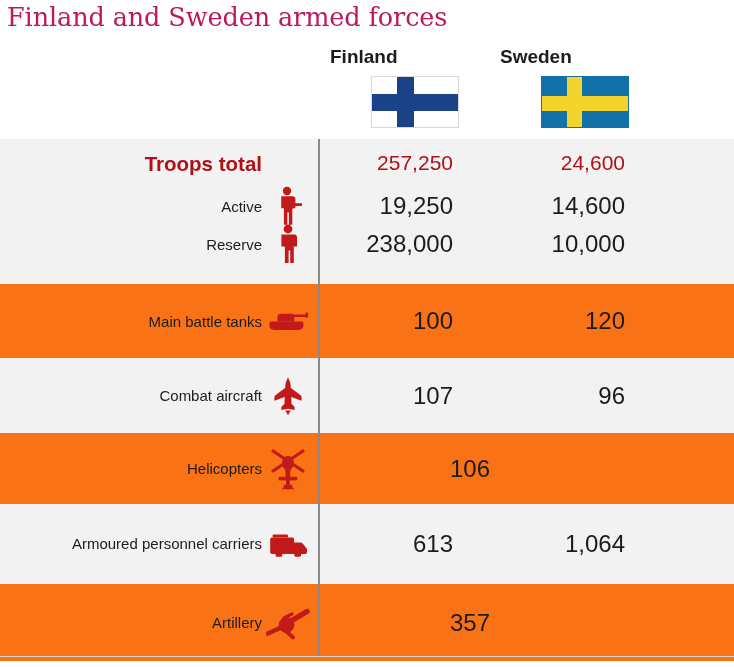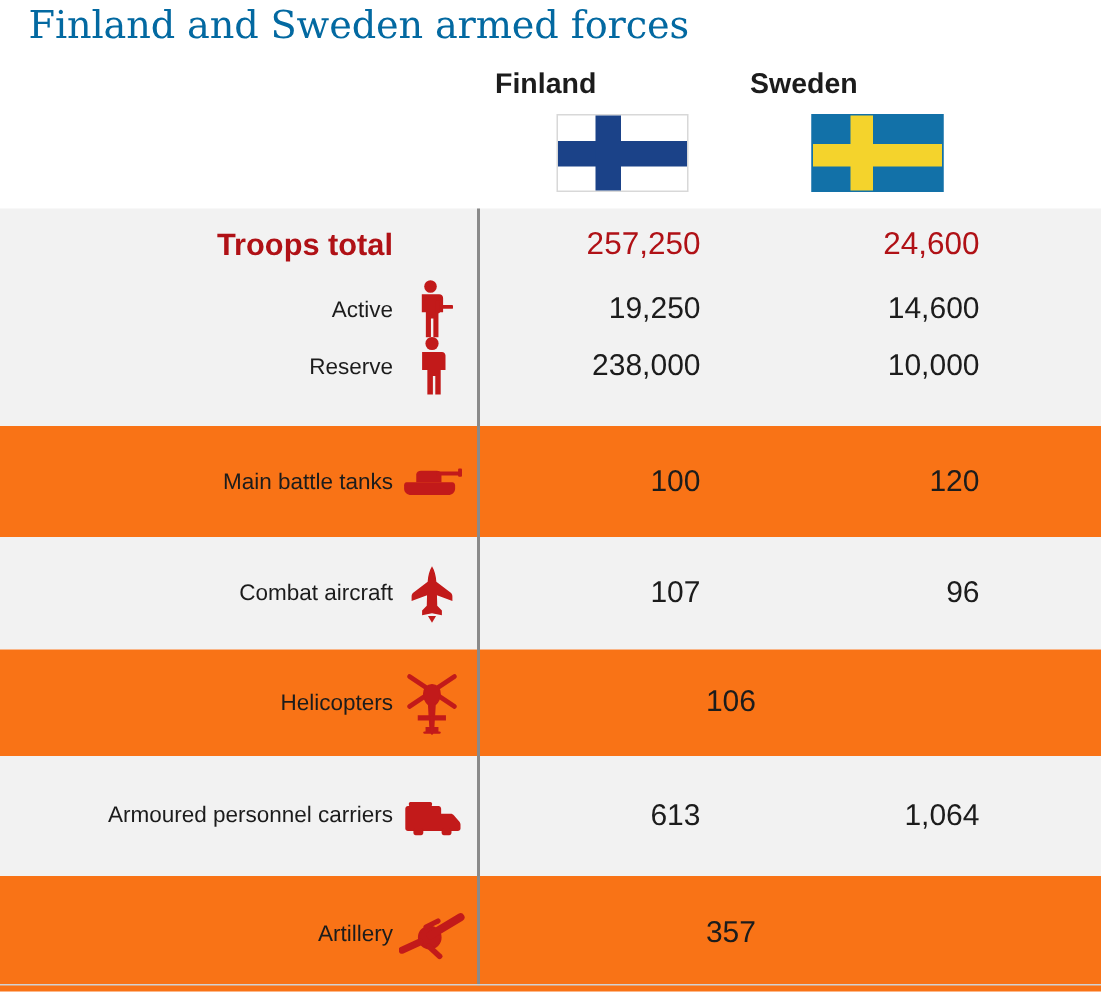--- a/index.html
+++ b/index.html
@@ -24,24 +24,23 @@
 
   
   .title {
     position: absolute;
     left: 7px;
     top: 0px;
     font-family: "DejaVu Serif", "Liberation Serif", serif;
     font-size: 25.5px;
     font-weight: 400;
     letter-spacing: -0.1px;
-    color: #0369a1;
+    color: #be185d;
     line-height: 34px;
     white-space: nowrap;
-    margin-left: 12px;
   }
 
   
   .col-head {
     position: absolute;
     top: 46px;
     width: 170px;
   }
   .col-head .name {
     font-size: 19px;
@@ -95,21 +94,20 @@
   }
   .band { position: relative; width: 734px; }
   .band.shade-a { background: #f2f2f2; }
   .band.shade-b { background: #f97316; }
 
   .row {
     position: relative;
     display: flex;
     align-items: center;
     height: 47px;
-    gap: 14px;
   }
 
   .label-cell {
     width: 318px;
     box-sizing: border-box;
     padding-right: 56px;
     text-align: right;
     position: relative;
   }
   .label-text {
@@ -132,21 +130,21 @@
     height: 44px;
     display: flex;
     align-items: center;
     justify-content: center;
   }
   .icon-slot svg { display: block; }
 
   .val-cell {
     width: 135px;
     text-align: right;
-    font-size: 20px;
+    font-size: 24px;
     color: #1c1c1c;
     white-space: nowrap;
   }
   .val-cell.fi { margin-left: 0px; padding-right: 0px; }
   .val-cell.se { margin-left: 37px; }
   .row.total .val-cell {
     font-weight: 400;
     color: #b01116;
     font-size: 21px;
   }

